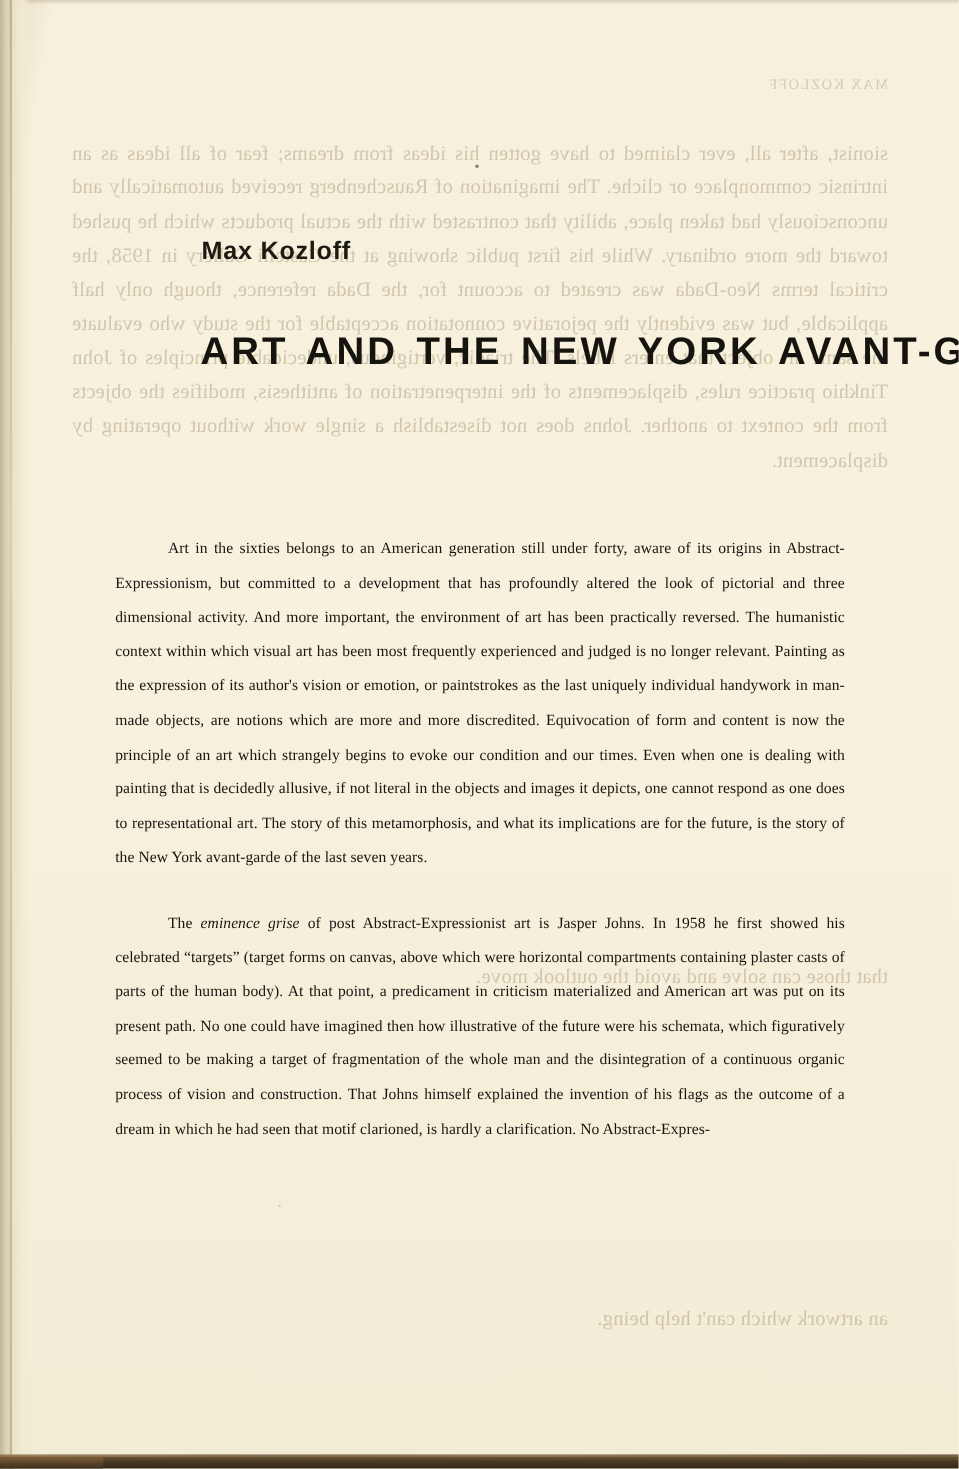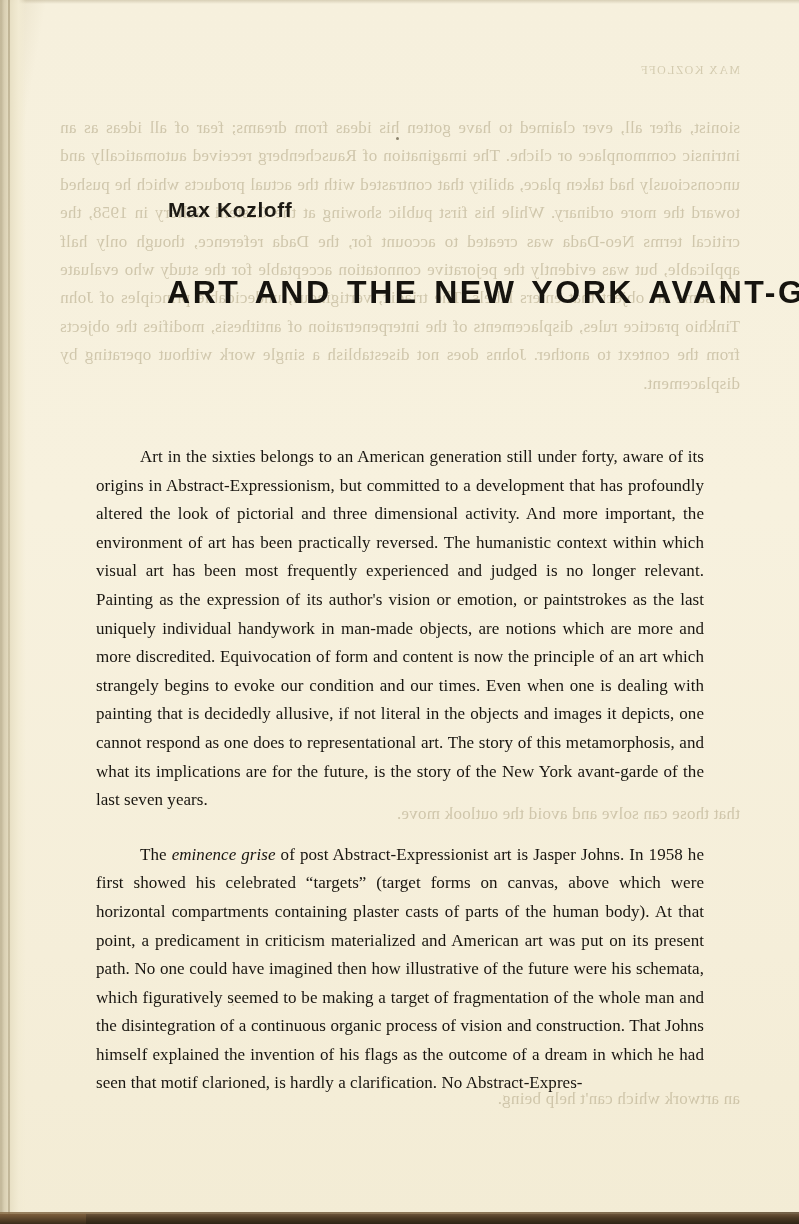--- a/index.html
+++ b/index.html
@@ -127,21 +127,21 @@
     color: #16140f;
     white-space: nowrap;
   }
 
   .body-copy {
     position: absolute;
     left: 0;
     top: 443px;
     width: 608px;
     color: #181510;
-    font-size: 17px;
+    font-size: 13px;
     line-height: 28.6px;
     text-align: justify;
     text-justify: inter-word;
     letter-spacing: .05px;
   }
   .body-copy p {
     margin: 0;
     text-indent: 44px;
   }
   .body-copy p + p { margin-top: 26px; }

